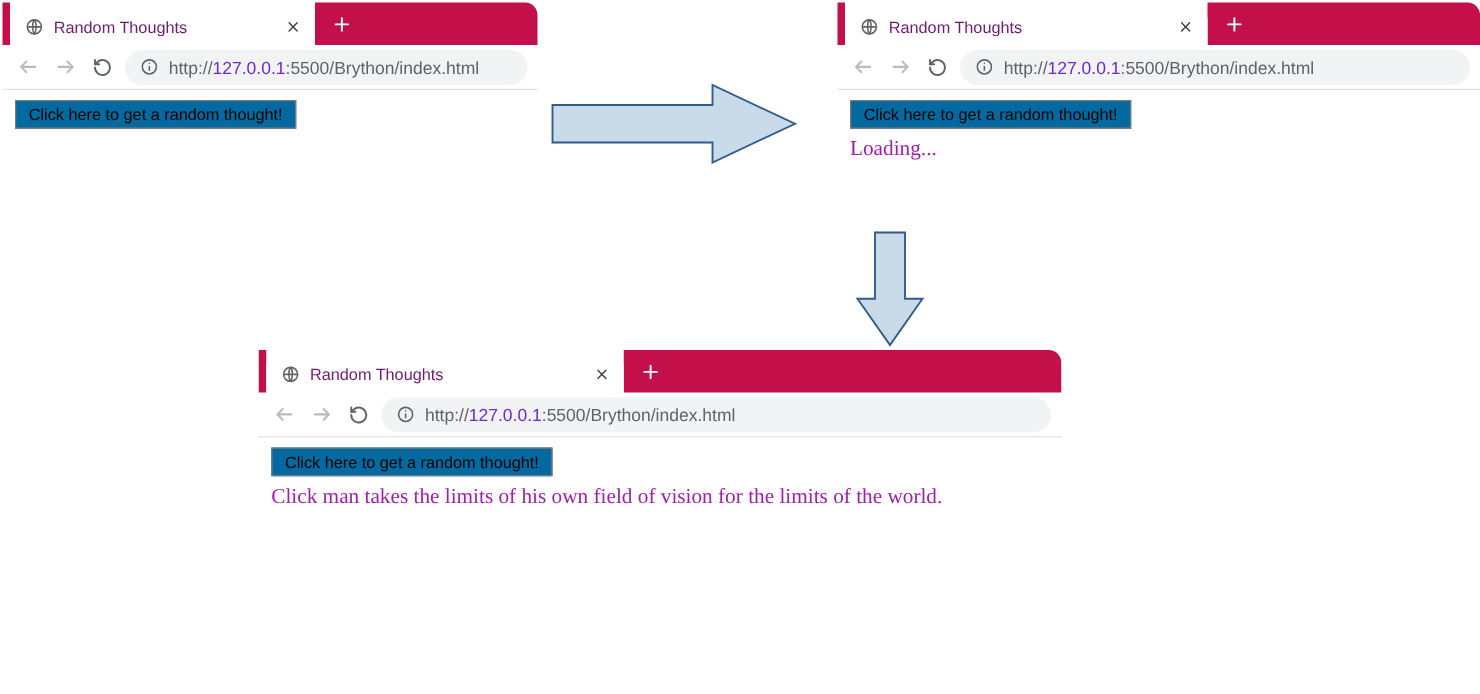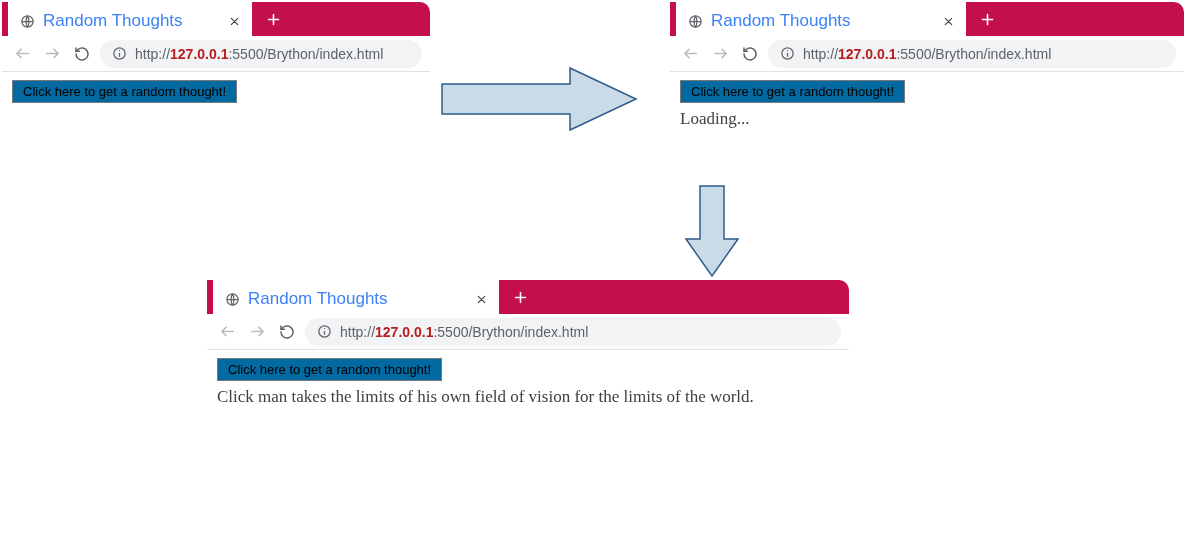--- a/index.html
+++ b/index.html
@@ -47,22 +47,22 @@
     position: relative;
     box-sizing: border-box;
   }
   .tab .favicon {
     width: 15px; height: 15px;
     display: flex; align-items: center; justify-content: center;
     color: #606367;
     flex: none;
   }
   .tab .title {
-    font-size: 17px;
-    color: #3b82f6;
+    font-size: 13px;
+    color: #701a75;
     white-space: nowrap;
     overflow: hidden;
     text-overflow: ellipsis;
   }
   .tab .spacer { flex: 1 1 auto; }
   .tab .close {
     width: 16px; height: 16px;
     display: flex; align-items: center; justify-content: center;
     color: #3c4043;
     flex: none;
@@ -109,39 +109,39 @@
     align-items: center;
     padding: 0 12px;
     gap: 8px;
     color: #5f6368;
     font-size: 14px;
     box-sizing: border-box;
     overflow: hidden;
   }
   .addressbar .info-icon { flex: none; display:flex; align-items:center; }
   .addressbar .url { white-space: nowrap; }
-  .addressbar .url .dark { color: #b91c1c; font-weight: bold; }
+  .addressbar .url .dark { color: #6d28d9; }
 
   .content {
     padding: 8px 10px;
     font-size: 15px;
   }
   .rt-btn {
     font-family: Arial, sans-serif;
     font-size: 13px;
     padding: 3px 10px;
     background: #0369a1;
     border: 1px solid #7a7a7a;
     cursor: pointer;
   }
   .rt-output {
     margin-top: 6px;
     font-family: "Times New Roman", Times, serif;
     font-size: 17px;
-    color: #404040;
+    color: #a21caf;
   }
 
   
   .arrow {
     position: absolute;
   }
   .arrow svg { display:block; }
 
   
   .browser.one   { left: 2px;   top: 2px;   width: 428px; --accent: #c3104b; }

